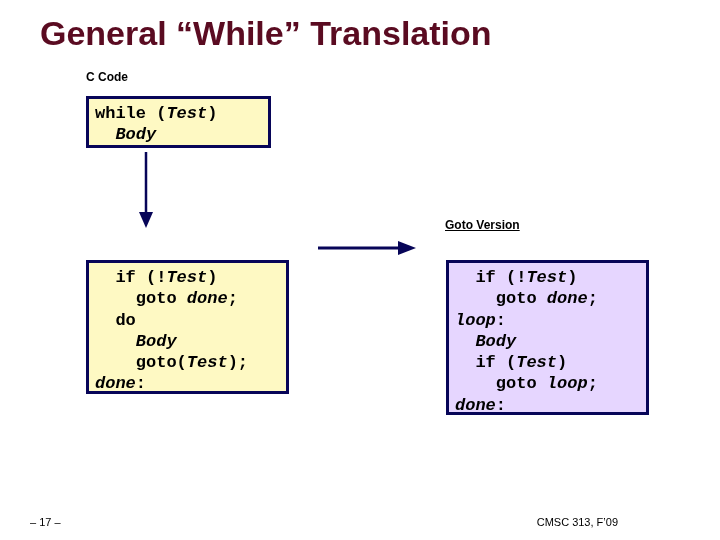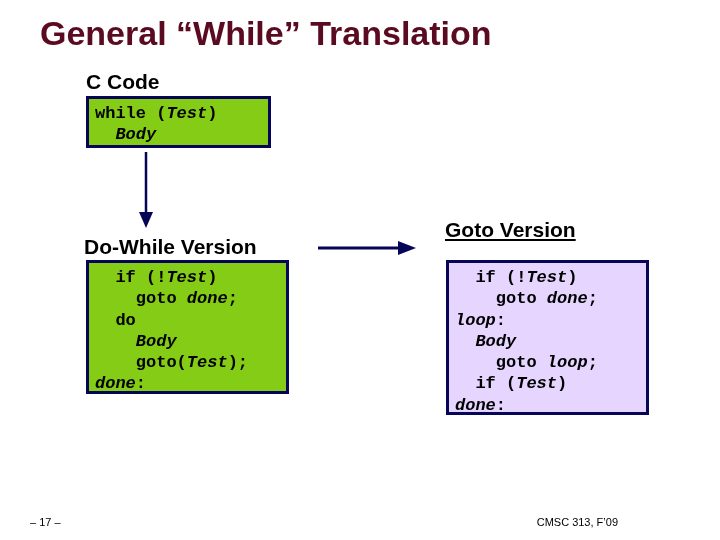--- a/index.html
+++ b/index.html
@@ -20,34 +20,34 @@
   .title {
     position: absolute;
     left: 40px;
     top: 14px;
     font-size: 34px;
     font-weight: bold;
     color: #5a0b21;
   }
   .section-heading {
     position: absolute;
-    font-size: 21px;
+    font-size: 12px;
     font-weight: bold;
     color: #000;
   }
   .code-box {
     position: absolute;
     border: 3px solid #070558;
     font-family: "Courier New", Courier, monospace;
     font-size: 17px;
     line-height: 1.25;
     padding: 4px 6px;
     box-sizing: border-box;
   }
-  .yellow-bg { background: #84cc16; }
+  .yellow-bg { background: #fef9c3; }
   .violet-bg { background: #e6d6ff; }
   .mono { font-family: "Courier New", Courier, monospace; }
   .bold { font-weight: bold; }
   .bi { font-weight: bold; font-style: italic; }
   .footer-left {
     position: absolute;
     left: 10px;
     bottom: 12px;
     font-size: 11px;
     color: #000;
@@ -82,21 +82,20 @@
     <div>
       <span class="mono">&nbsp;&nbsp;</span><span class="mono bi">Body</span>
     </div>
   </div>
 
   <svg class="arrow-svg" style="left:136px; top:152px;" width="20" height="78">
     <line x1="10" y1="0" x2="10" y2="62" stroke="#070558" stroke-width="2.5"></line>
     <polygon points="10,76 3,60 17,60" fill="#070558"></polygon>
   </svg>
 
-  <div class="section-heading" style="left:84px; top:235px;">Do-While Version</div>
 
   <div class="code-box yellow-bg" style="left:86px; top:260px; width:203px; height:134px;">
     <div><span class="mono bold" style="white-space:pre">  if (!</span><span class="mono bi">Test</span><span class="mono bold">)</span></div>
     <div><span class="mono bold" style="white-space:pre">    goto </span><span class="mono bi">done</span><span class="mono bold">;</span></div>
     <div><span class="mono bold" style="white-space:pre">  do</span></div>
     <div><span class="mono">&nbsp;&nbsp;&nbsp;&nbsp;</span><span class="mono bi">Body</span></div>
     <div><span class="mono bold" style="white-space:pre">    goto(</span><span class="mono bi">Test</span><span class="mono bold">);</span></div>
     <div><span class="mono bi">done</span><span class="mono bold">:</span></div>
   </div>
 
@@ -105,21 +104,21 @@
     <polygon points="98,10 80,3 80,17" fill="#070558"></polygon>
   </svg>
 
   <div class="section-heading" style="left:445px; top:218px;text-decoration:underline;">Goto Version</div>
 
   <div class="code-box violet-bg" style="left:446px; top:260px; width:203px; height:155px;">
     <div><span class="mono bold" style="white-space:pre">  if (!</span><span class="mono bi">Test</span><span class="mono bold">)</span></div>
     <div><span class="mono bold" style="white-space:pre">    goto </span><span class="mono bi">done</span><span class="mono bold">;</span></div>
     <div><span class="mono bi">loop</span><span class="mono bold">:</span></div>
     <div><span class="mono">&nbsp;&nbsp;</span><span class="mono bi">Body</span></div>
+    <div><span class="mono bold" style="white-space:pre">  if (</span><span class="mono bi">Test</span><span class="mono bold">)</span></div>
     <div><span class="mono bold" style="white-space:pre">    goto </span><span class="mono bi">loop</span><span class="mono bold">;</span></div>
-    <div><span class="mono bold" style="white-space:pre">  if (</span><span class="mono bi">Test</span><span class="mono bold">)</span></div>
     <div><span class="mono bi">done</span><span class="mono bold">:</span></div>
   </div>
 
   <div class="footer-left">– 17 –</div>
   <div class="footer-right">CMSC 313, F’09</div>
 
 </div>
 
 </body></html>

